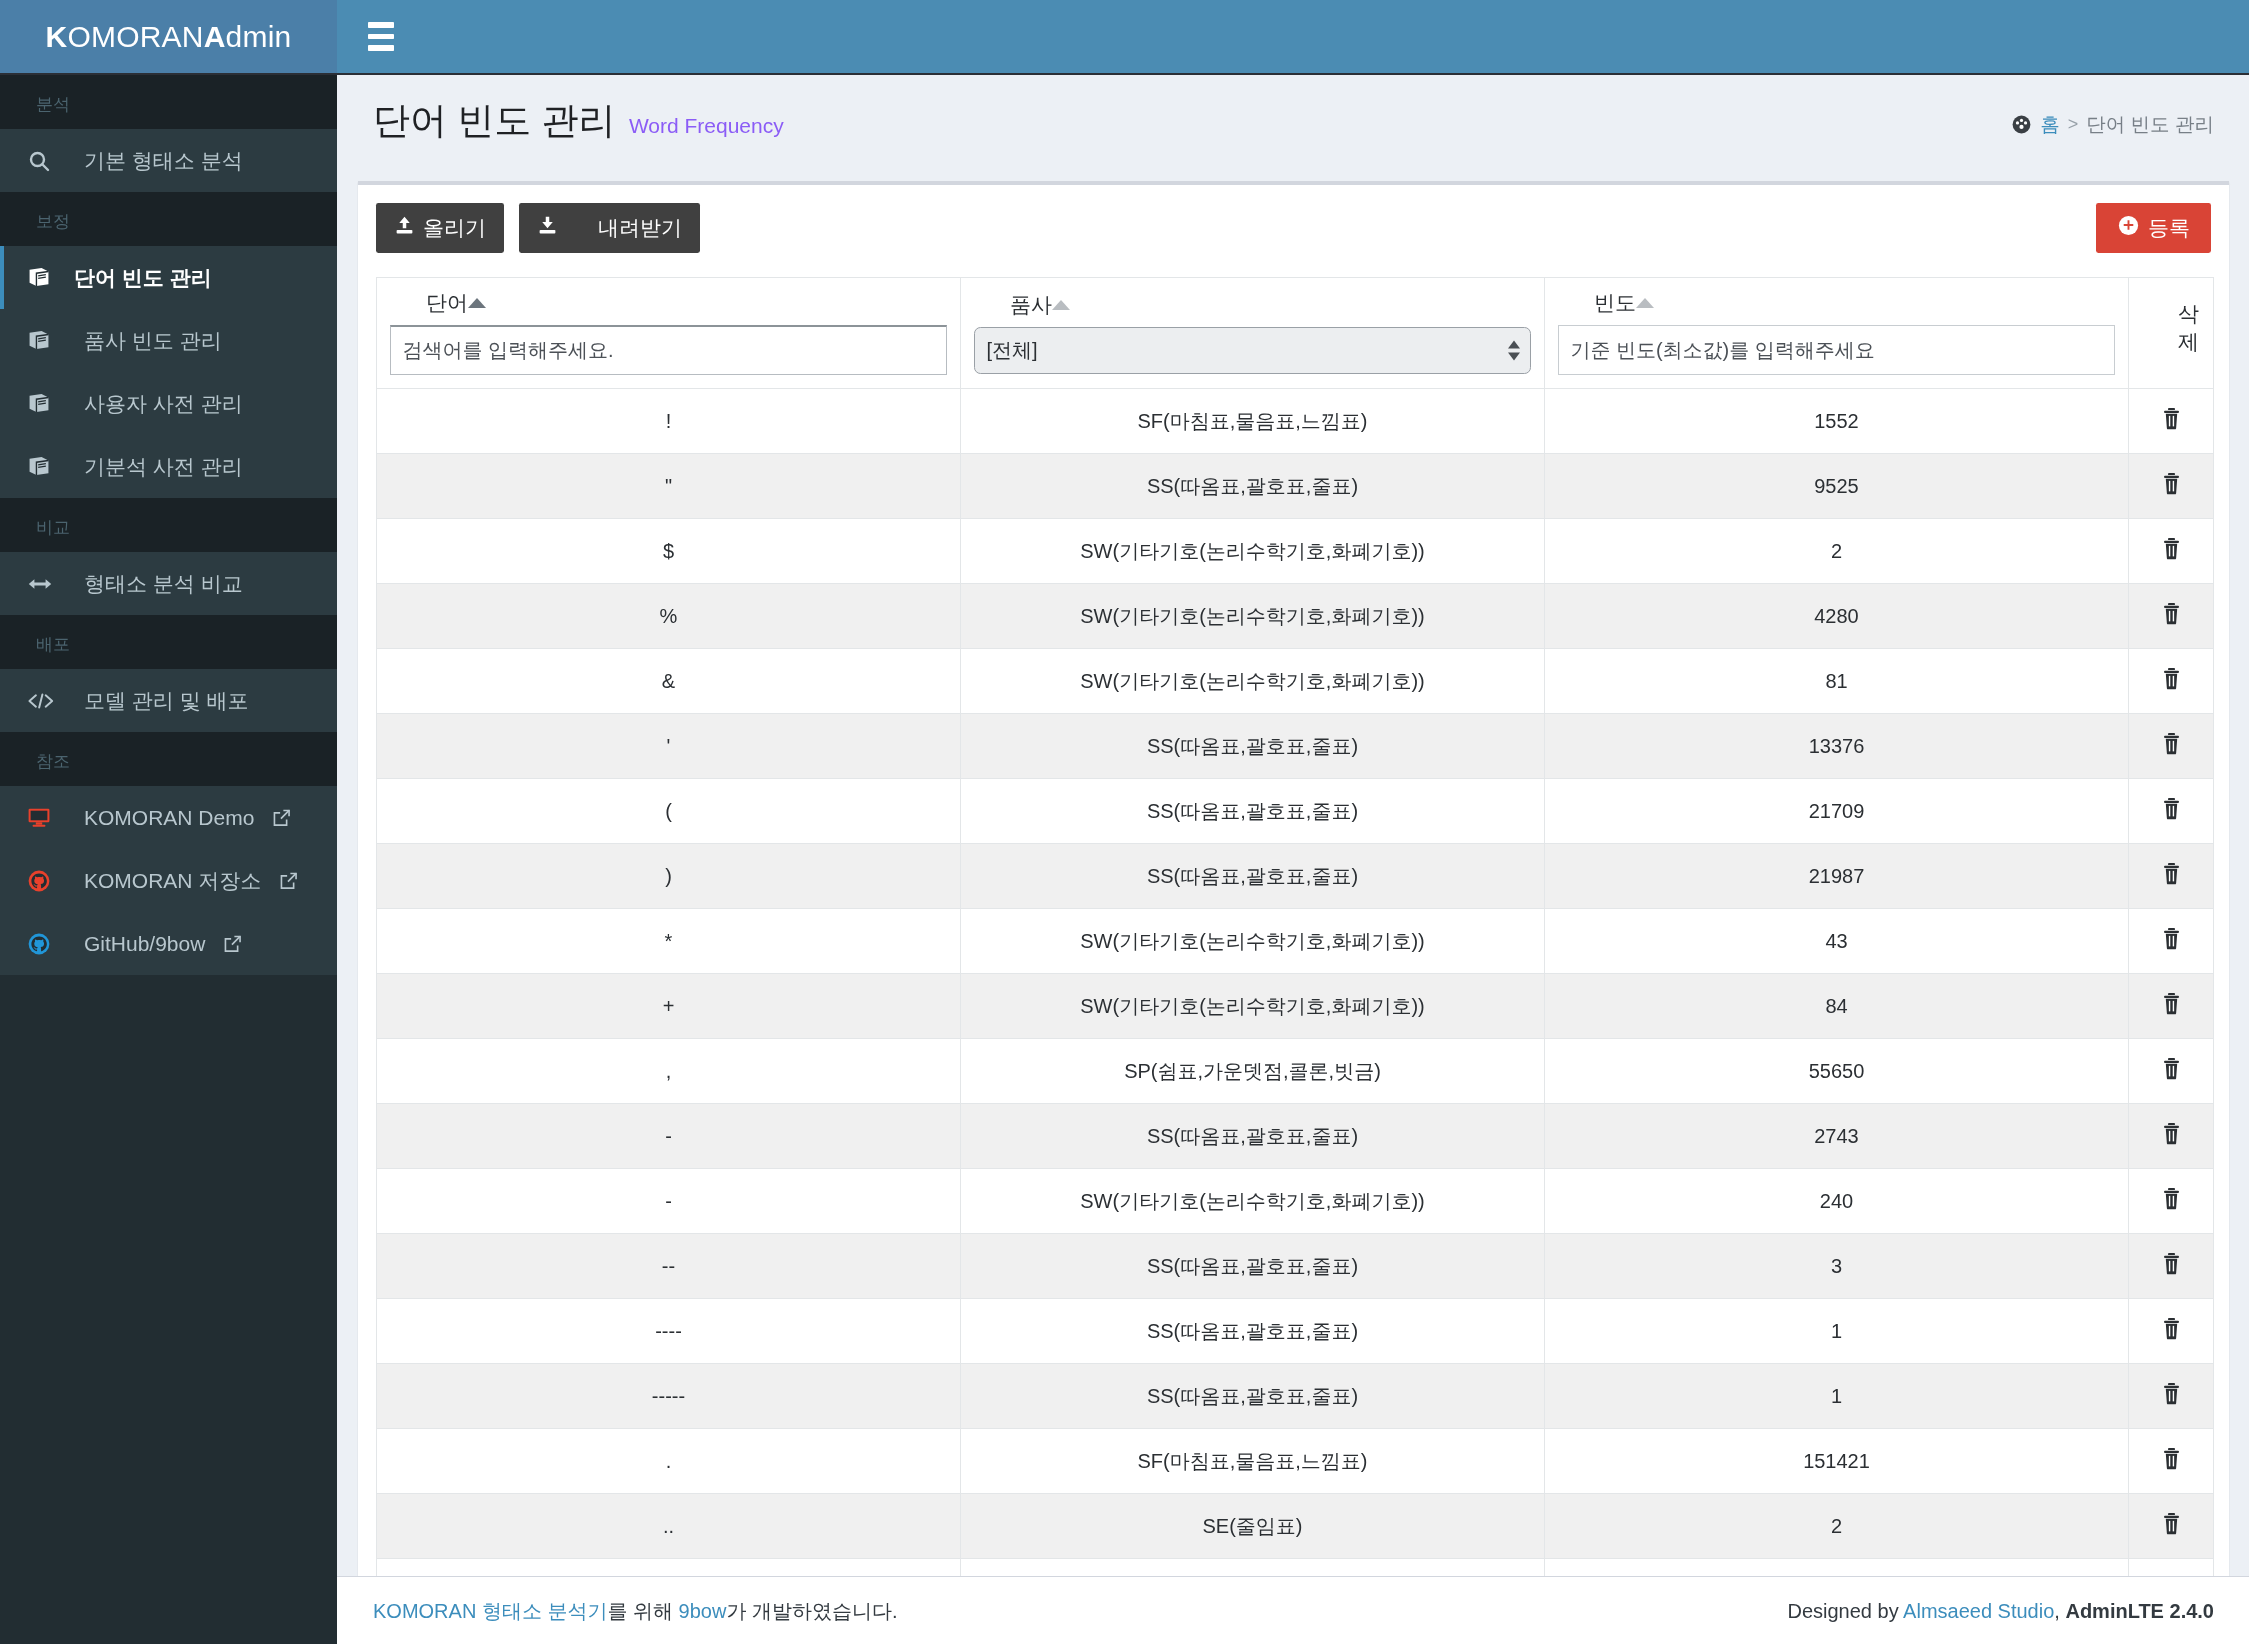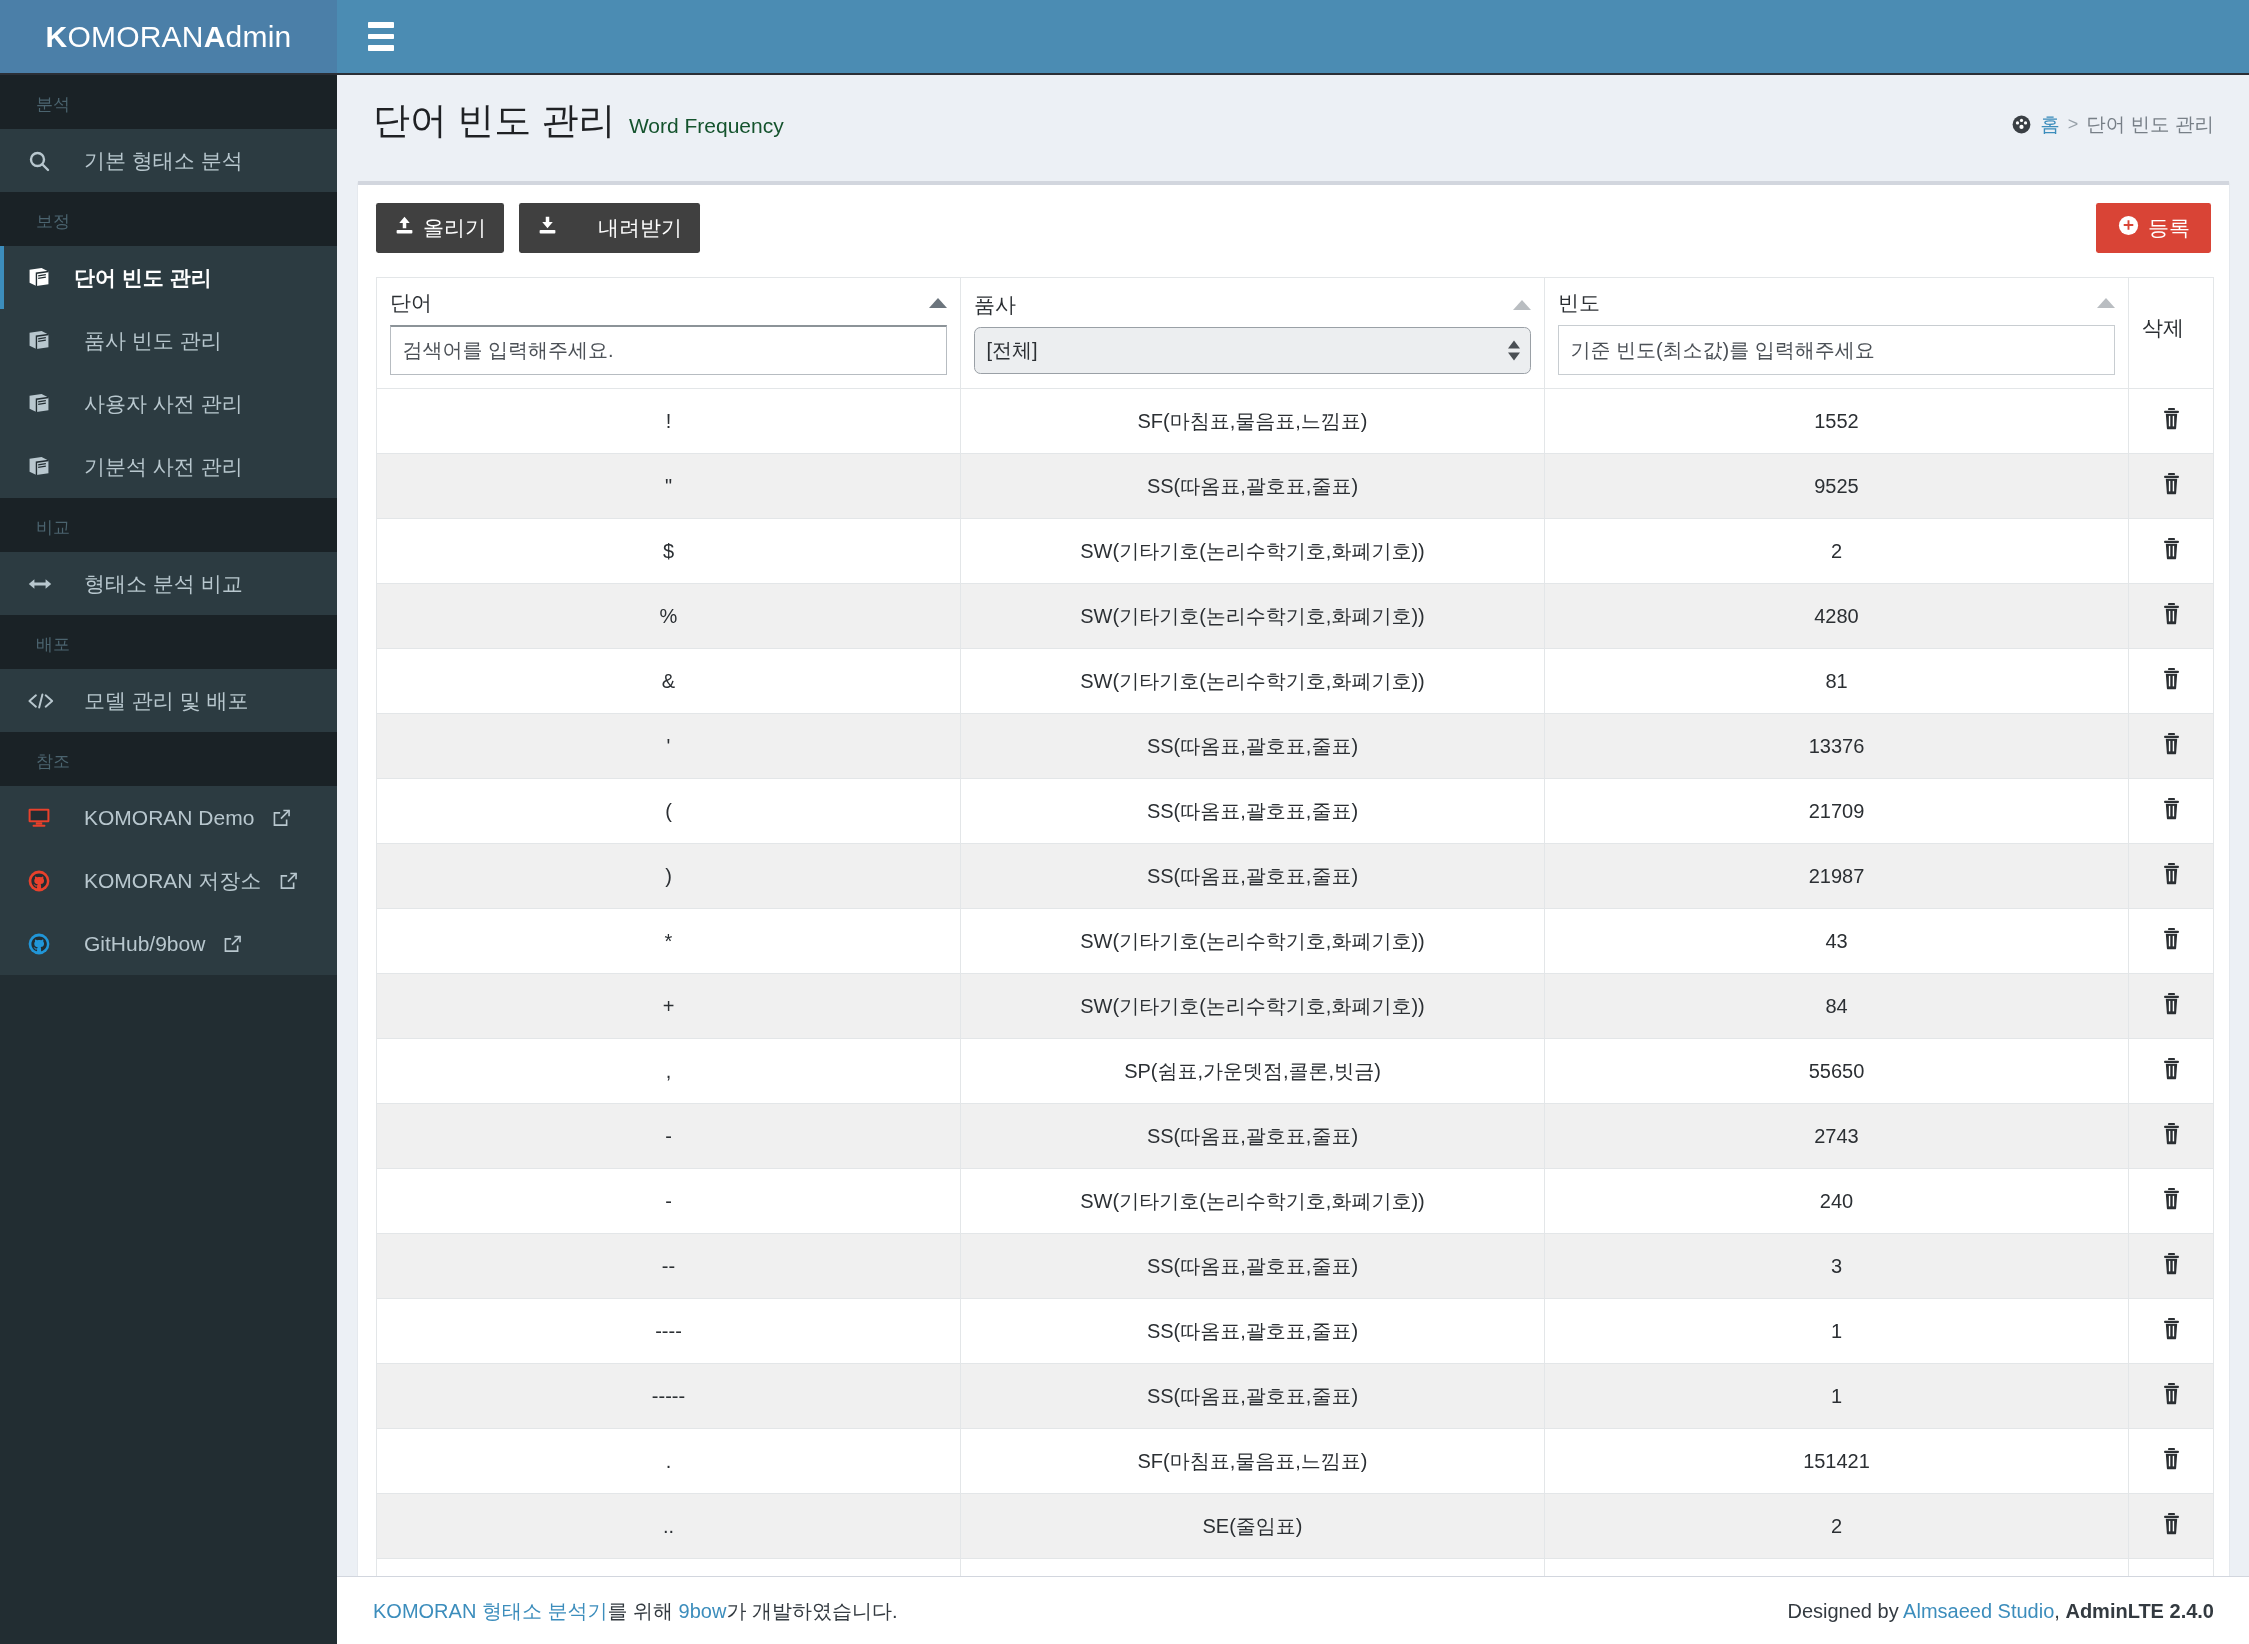--- a/index.html
+++ b/index.html
@@ -95,21 +95,21 @@
   .content-header {
     padding: 21px 36px 0 36px;
     position: relative;
     height: 96px;
   }
   .page-title {
     margin: 0; font-size: 37px; font-weight: normal;
     color: #1f2124; display: inline-block; vertical-align: baseline;
   }
   .page-sub {
-    font-size: 21px; color: #14532d; margin-left: 9.7px;
+    font-size: 21px; color: #8b5cf6; margin-left: 9.7px;
     display: inline-block; vertical-align: baseline;
   }
   .breadcrumb {
     position: absolute; right: 36px; top: 36px;
     font-size: 19.5px; color: #3c8dbc;
     display: flex; align-items: center; gap: 8px;
   }
   .breadcrumb .crumb-sep { color: #97a0a8; font-size: 18px; }
   .breadcrumb .crumb-cur { color: #777f87; }
   .breadcrumb .dash-ico { display:inline-flex; }
@@ -160,22 +160,23 @@
     vertical-align: middle;
   }
   table.freq thead th {
     padding: 11.4px 13px 13px 13px;
     background: #ffffff;
     font-weight: normal;
     text-align: left;
     border-bottom: 1.6px solid #e3e6e8;
   }
   .th-top {
-    display: flex; align-items: center; justify-content: space-between;
+    display: flex; align-items: center; 
     margin-bottom: 8px;
+    margin-left: 36px;
   }
   .th-label { font-size: 21px; color: #2b2f33; }
   .sort-caret {
     width: 0; height: 0;
     border-left: 9px solid transparent;
     border-right: 9px solid transparent;
     border-bottom: 10.5px solid #6c757d;
   }
   .sort-caret.dim { border-bottom-color: #b9bdc1; }
   .col-w { width: 584px; }

